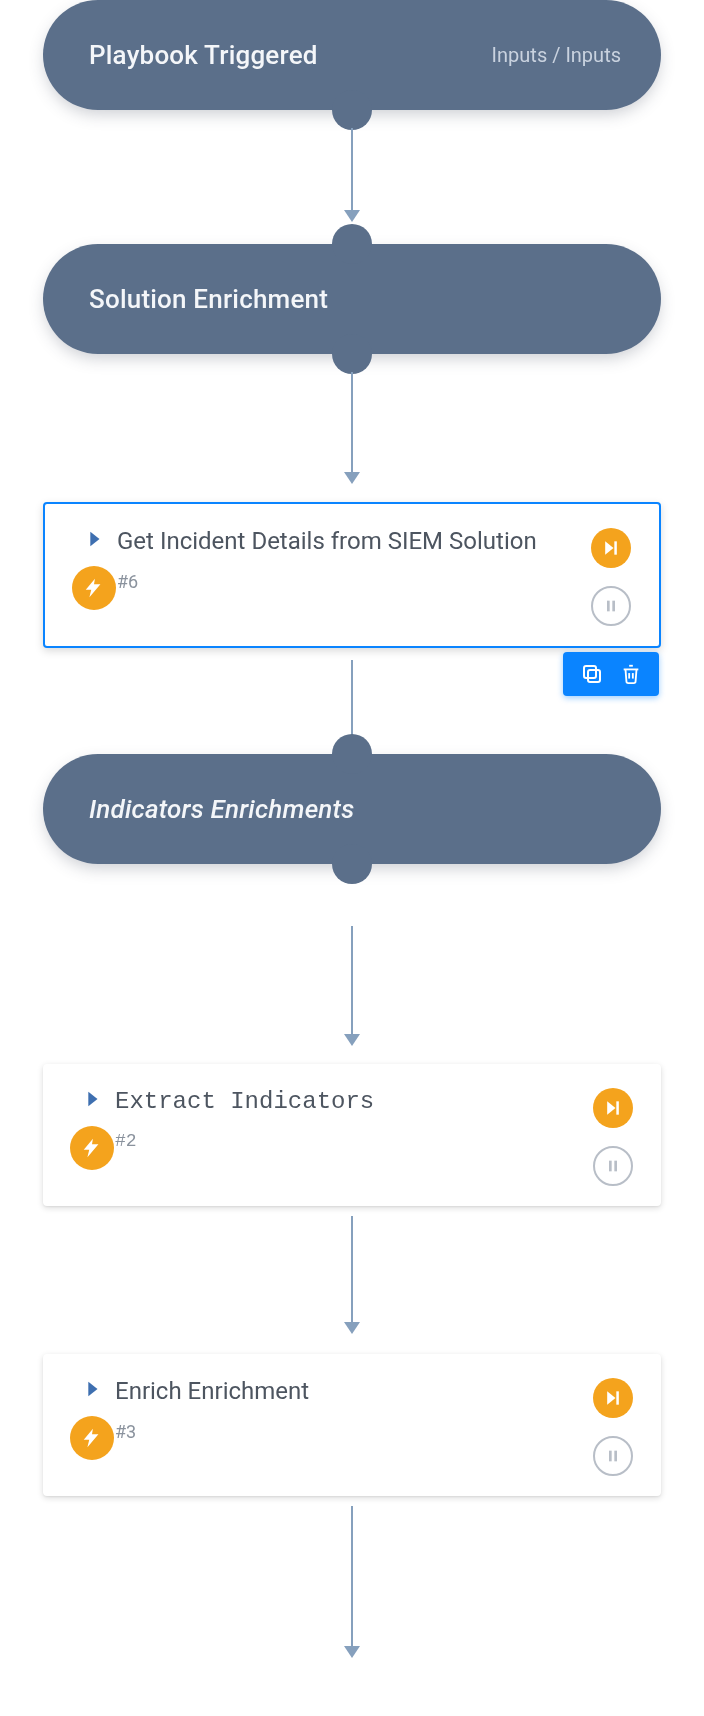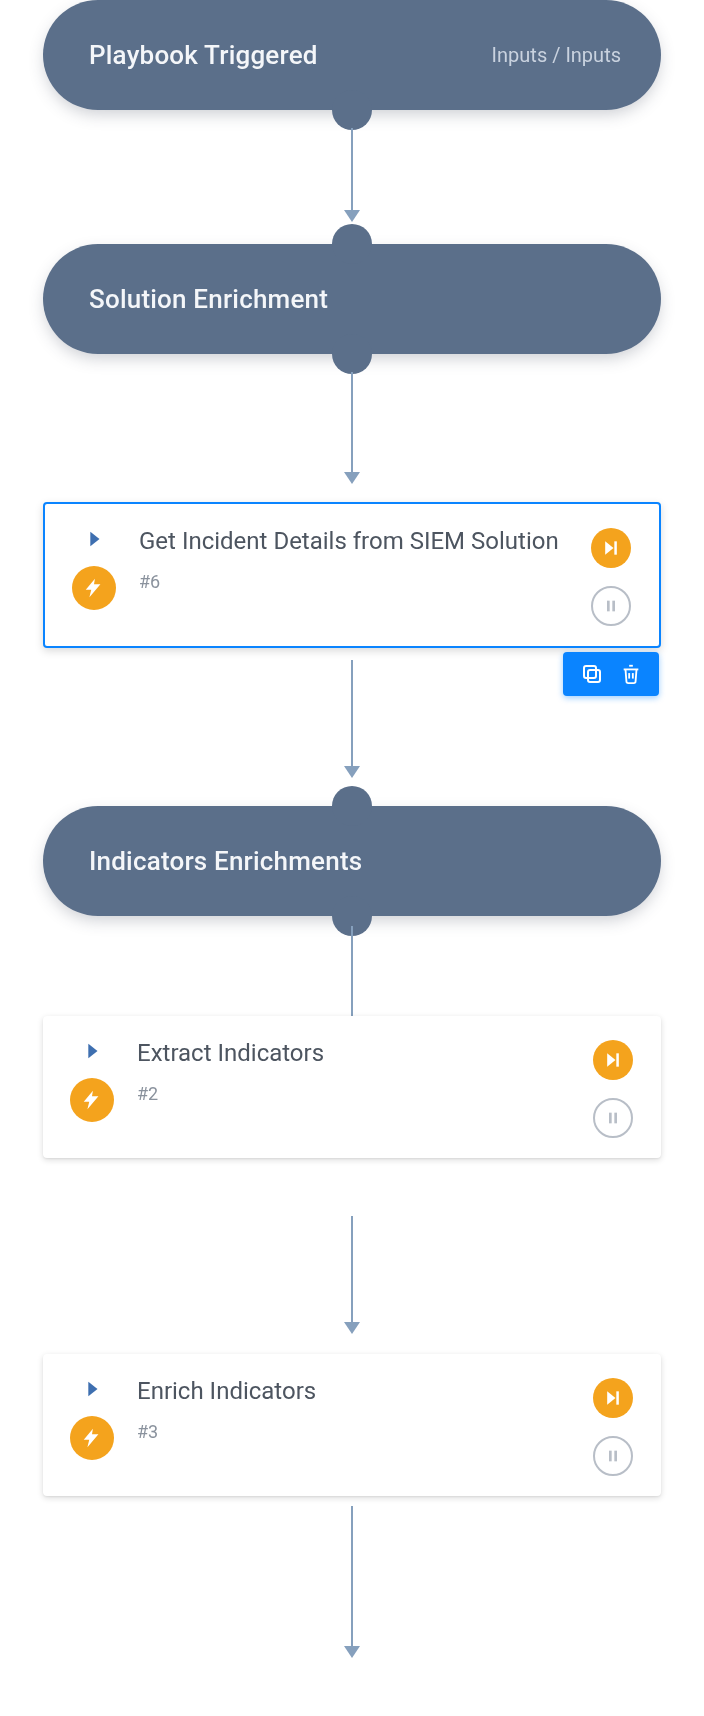--- a/index.html
+++ b/index.html
@@ -86,21 +86,20 @@
     width:40px;height:40px;border-radius:50%;
     background:var(--soft-blue);
     z-index:-1;
   }
   .card-nub-top{top:-20px;}
   .card-nub-bottom{bottom:-20px;}
 
   .card-body{
     display:flex;
     align-items:flex-start;
-    gap:22px;
   }
   .card-left{
     display:flex;
     flex-direction:column;
     align-items:center;
     gap:14px;
     width:46px;
     flex:none;
   }
   .chev{
@@ -253,33 +252,33 @@
           <path d="M10 11v6"></path>
           <path d="M14 11v6"></path>
         </svg>
     </span>
   </div>
 
   <div class="stack" style="top:660px;">
     <div class="connector" style="height:116px;"></div>
   </div>
 
-  <div class="stack" style="top:806px;">
+  <div class="stack" style="top:754px;font-style:italic;">
     <div class="pill">
       <div class="pill-nub-top"></div>
       <span class="title">Indicators Enrichments</span>
       <div class="pill-nub-bottom"></div>
     </div>
   </div>
 
   <div class="stack" style="top:926px;">
     <div class="connector" style="height:118px;"></div>
   </div>
 
-  <div class="stack" style="top:1016px;">
+  <div class="stack" style="top:1064px;font-family:Liberation Mono, monospace;">
     <div class="card">
       <div class="card-nub-top"></div>
       <div class="card-body">
         <div class="card-left">
           <span class="chev">
             <svg width="22" height="22" viewBox="0 0 24 24">
                 <path d="M8 4l10 8-10 8V4z" fill="#3e6fb0"></path>
               </svg>
           </span>
           <span class="bolt-badge">
@@ -325,21 +324,21 @@
                 <path d="M8 4l10 8-10 8V4z" fill="#3e6fb0"></path>
               </svg>
           </span>
           <span class="bolt-badge">
             <svg width="22" height="22" viewBox="0 0 24 24">
                 <path d="M13 2 3 14h6l-2 8 12-14h-7l1-6z" fill="#fff"></path>
               </svg>
           </span>
         </div>
         <div class="card-main">
-          <div class="card-title">Enrich Indicators</div>
+          <div class="card-title">Enrich Enrichment</div>
           <div class="card-id">#3</div>
         </div>
         <div class="card-right">
           <span class="btn-circle btn-skip">
             <svg width="20" height="20" viewBox="0 0 24 24">
                 <path d="M5 4l10 8-10 8V4z" fill="#fff"></path>
                 <rect x="16" y="4" width="3" height="16" fill="#fff"></rect>
               </svg>
           </span>
           <span class="btn-circle btn-pause">

